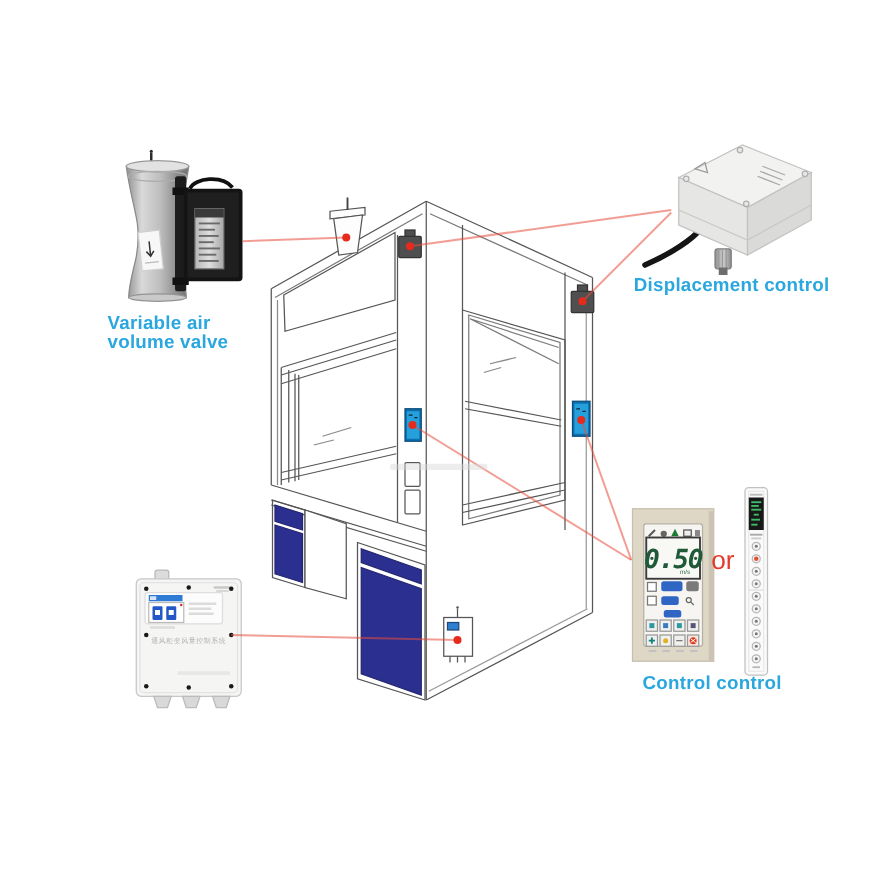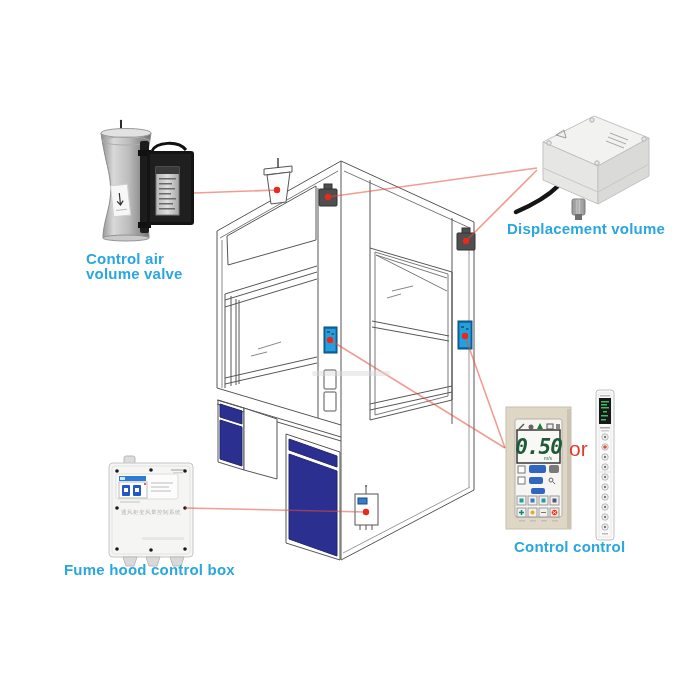--- a/index.html
+++ b/index.html
@@ -337,21 +337,20 @@
 </svg>
 
 <div class="wm2"></div>
 
 <div class="seg">0.50</div>
 <div class="unit">m/s</div>
 
 <div class="cbx">通风柜变风量控制系统</div>
 
 <div class="lbl" style="left:86px;top:251px">
-  <div>Control air</div>
+  <div>Variable air</div>
   <div>volume valve</div>
 </div>
-<div class="lbl" style="left:507px;top:221px">Displacement volume</div>
-<div class="lbl" style="left:64px;top:562px">Fume hood control box</div>
+<div class="lbl" style="left:507px;top:221px">Displacement control</div>
 <div class="lbl" style="left:514px;top:539px">Control control</div>
 <div class="or">or</div>
 
 </div>
 
 </body></html>

